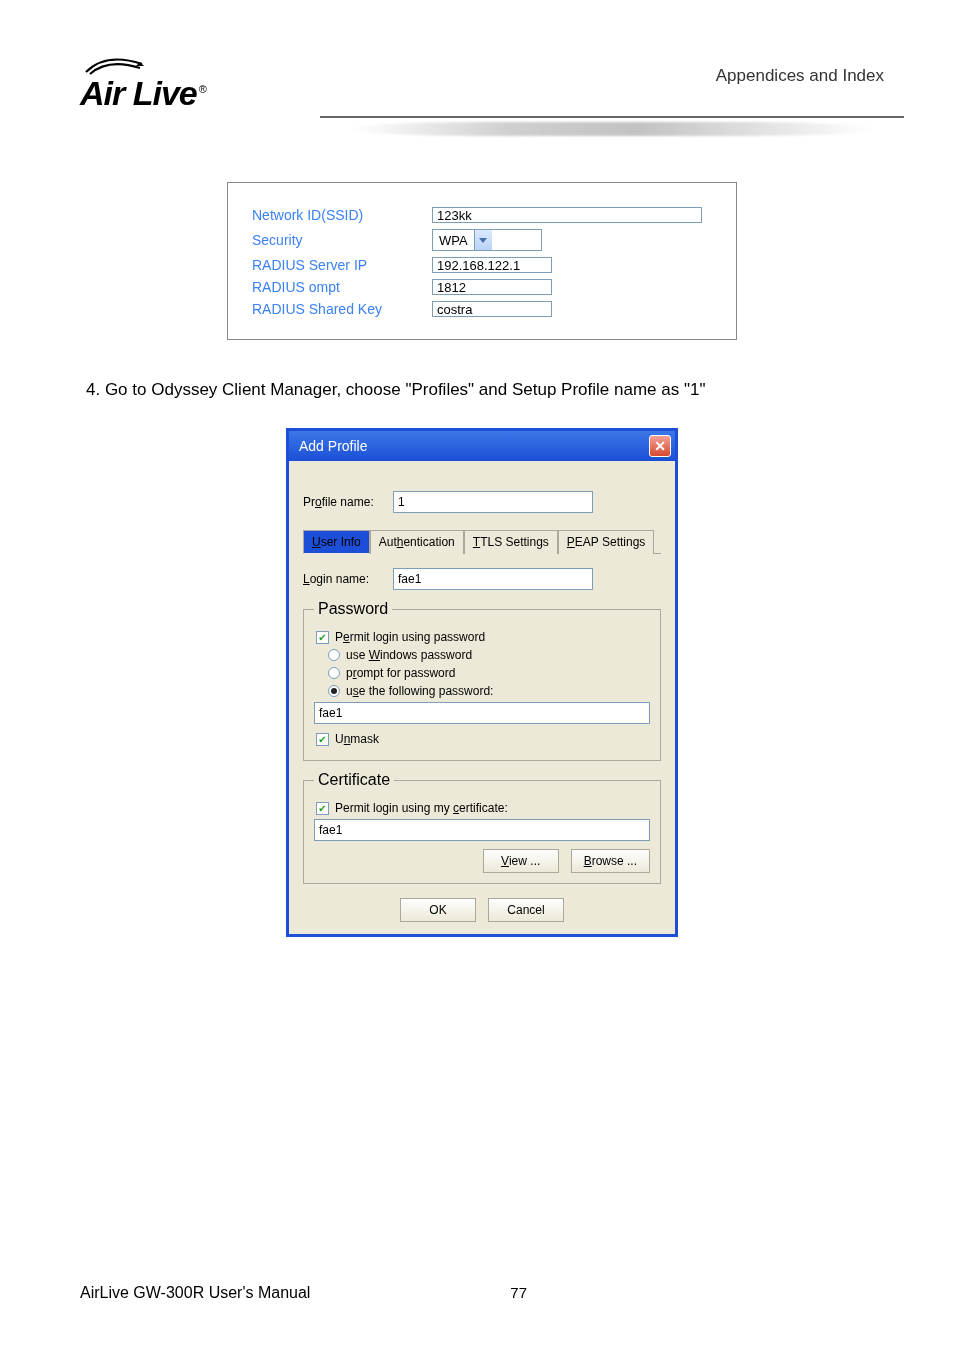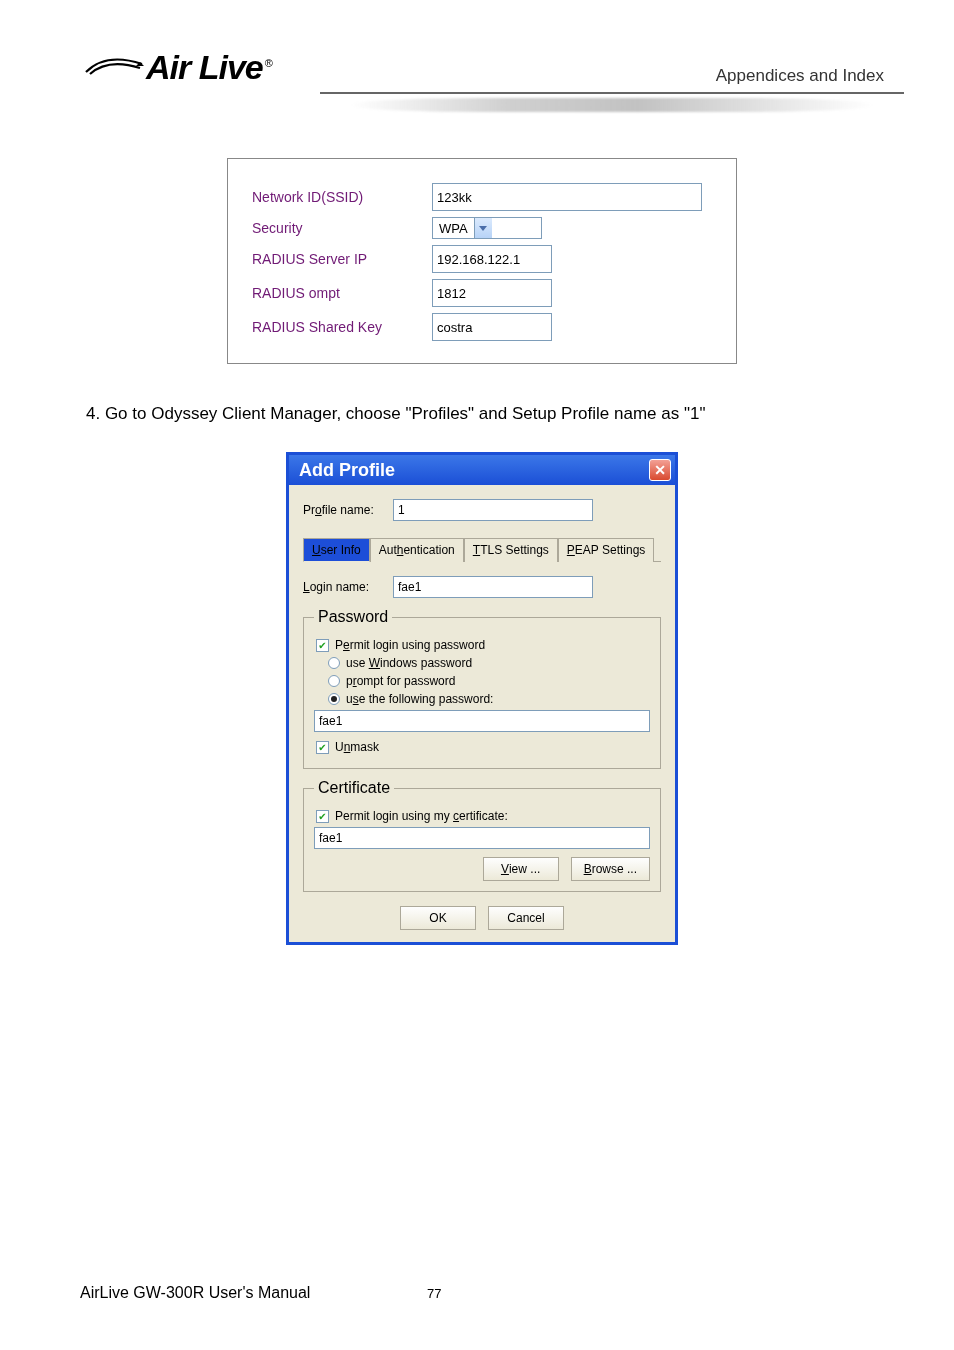--- a/index.html
+++ b/index.html
@@ -1,68 +1,68 @@
 <!DOCTYPE html>
 <html><head>
 <meta charset="utf-8">
 <style>
   * { box-sizing: border-box; margin: 0; padding: 0; }
   html, body { width: 954px; height: 1350px; font-family: Arial, sans-serif; background: #fff; color: #000; }
   .page { width: 954px; height: 1350px; position: relative; padding: 50px 70px 40px 80px; }
   .header-row { display: flex; justify-content: space-between; align-items: flex-start; margin-bottom: 6px; }
-  .logo { display: flex; align-items: flex-start; }
+  .logo { display: flex; flex-direction: column; align-items: flex-start; }
   .logo-arc { width: 62px; height: 26px; margin-left: 4px; }
   .logo-text { font-size: 34px; font-weight: 900; font-style: italic; letter-spacing: -1px; line-height: 1; }
   .logo-text .r { color: #000; }
   .logo-reg { font-size: 11px; vertical-align: super; margin-left: 2px; font-style: normal; font-weight: 400; }
   .header-label { font-size: 17px; color: #333; padding-top: 16px; }
   .divider-wrap { position: relative; height: 26px; margin: 0 0 40px 0; }
   .divider-line { position: absolute; left: 240px; right: -20px; top: 0; height: 2px; background: #666; }
   .divider-shadow { position: absolute; left: 270px; right: 10px; top: 6px; height: 14px; background: linear-gradient(to right, rgba(0,0,0,0) 0%, rgba(120,120,120,0.35) 30%, rgba(120,120,120,0.45) 55%, rgba(0,0,0,0) 100%); border-radius: 50% / 100%; filter: blur(1px); }
 
   .panel1 { width: 510px; margin: 0 auto 40px auto; border: 1px solid #888; padding: 18px 24px 16px 24px; background: #fff; font-size: 14px; }
   .row { display: flex; align-items: center; margin: 6px 0; }
-  .row .lbl { width: 180px; color: #701a75; }
-  .txtbox { border: 1px solid #7e9db9; background: #fff; height: 16px; padding: 13px 4px; font-size: 13px; display: inline-flex; align-items: center; }
+  .row .lbl { width: 180px; color: #3b82f6; }
+  .txtbox { border: 1px solid #7e9db9; background: #fff; height: 16px; padding: 1px 4px; font-size: 13px; display: inline-flex; align-items: center; }
   .w-wide { width: 270px; }
   .w-short { width: 120px; }
   .select { border: 1px solid #7e9db9; height: 22px; display: inline-flex; align-items: center; background: #fff; }
   .select .val { padding: 0 6px; font-size: 13px; }
   .select .arrow { width: 18px; height: 100%; background: linear-gradient(#dbeafd,#b7d3f7); border-left: 1px solid #7e9db9; display: flex; align-items: center; justify-content: center; }
   .chev { width: 0; height: 0; border-left: 4px solid transparent; border-right: 4px solid transparent; border-top: 5px solid #4a6ea9; }
   .section-h { color: #7a96a8; font-weight: bold; margin: 26px 0 8px 0; font-size: 15px; }
 
   .bodytext { font-size: 17px; margin: 36px 0 28px 6px; }
 
   .dialog { width: 392px; margin: 0 auto; border: 3px solid #1b4fd6; background: #ece9d8; position: relative; }
   .titlebar { height: 30px; background: linear-gradient(#3b77e8,#1b4fd6); display: flex; align-items: center; justify-content: space-between; padding: 0 4px 0 10px; }
-  .titlebar .t { color: #fff; font-weight: bold; font-size: 18px; }
+  .titlebar .t { color: #fff; font-weight: normal; font-size: 14px; }
   .closebtn { width: 22px; height: 22px; background: linear-gradient(#f3a095,#d94a2f); border: 1px solid #fff; border-radius: 3px; display: flex; align-items: center; justify-content: center; color: #fff; font-weight: bold; font-size: 14px; }
-  .dlg-body { padding: 14px 14px 12px 14px; font-size: 12px; color: #000; }
+  .dlg-body { padding: 30px 14px 12px 14px; font-size: 12px; color: #000; }
   .dlg-row { display: flex; align-items: center; margin-bottom: 16px; }
   .dlg-row .l { width: 90px; }
   .tabs { display: flex; border-bottom: 1px solid #aca899; margin-bottom: 14px; }
   .tab { padding: 4px 8px; border: 1px solid #aca899; border-bottom: none; background: #ece9d8; margin-right: 0; font-size: 12px; position: relative; top: 1px; }
   .tab.active { background: #1d4ed8; border-bottom: 1px solid #ece9d8; }
   fieldset.group { border: 1px solid #aca899; padding: 8px 10px 10px 10px; margin: 10px 0; }
   fieldset.group legend { padding: 0 4px; font-size: 16px; }
   .chk, .rad { display: flex; align-items: center; margin: 4px 0 4px 2px; gap: 6px; }
   .chkbox { width: 13px; height: 13px; border: 1px solid #7e9db9; background: #fff; display: inline-flex; align-items: center; justify-content: center; font-size: 10px; color: #21a121; }
   .radio { width: 12px; height: 12px; border: 1px solid #7e9db9; border-radius: 50%; background: #fff; display: inline-flex; align-items: center; justify-content: center; }
   .radio.sel::after { content: ""; width: 6px; height: 6px; background: #222; border-radius: 50%; }
   .dlg-input { width: 100%; height: 22px; border: 1px solid #7e9db9; background: #fff; padding: 2px 4px; font-size: 12px; display: flex; align-items: center; }
   .dlg-input.short { width: 200px; }
   .btnrow { display: flex; gap: 12px; justify-content: flex-end; margin-top: 8px; }
   .btnrow.center { justify-content: center; margin-top: 14px; }
   .winbtn { min-width: 76px; height: 24px; border: 1px solid #aca899; background: linear-gradient(#fefefe,#ece9d8); font-size: 12px; display: inline-flex; align-items: center; justify-content: center; padding: 0 12px; }
   u.hot { text-decoration: underline; }
 
   .footer { position: absolute; bottom: 48px; left: 80px; right: 80px; display: flex; align-items: baseline; font-size: 16px; }
   .footer .fl { flex: 1; }
-  .footer .pg { width: 100px; text-align: left; font-size: 13px; }
+  .footer .pg { width: 100px; text-align: right; font-size: 15px; }
 </style>
 </head>
 <body>
 
 <div class="page">
   <div class="header-row">
     <div class="logo">
       <svg class="logo-arc" viewBox="0 0 62 26">
         <path d="M2 22 Q22 2 58 14" stroke="#000" stroke-width="2.2" fill="none"></path>
         <path d="M6 24 Q24 8 56 18" stroke="#000" stroke-width="2.2" fill="none"></path>

